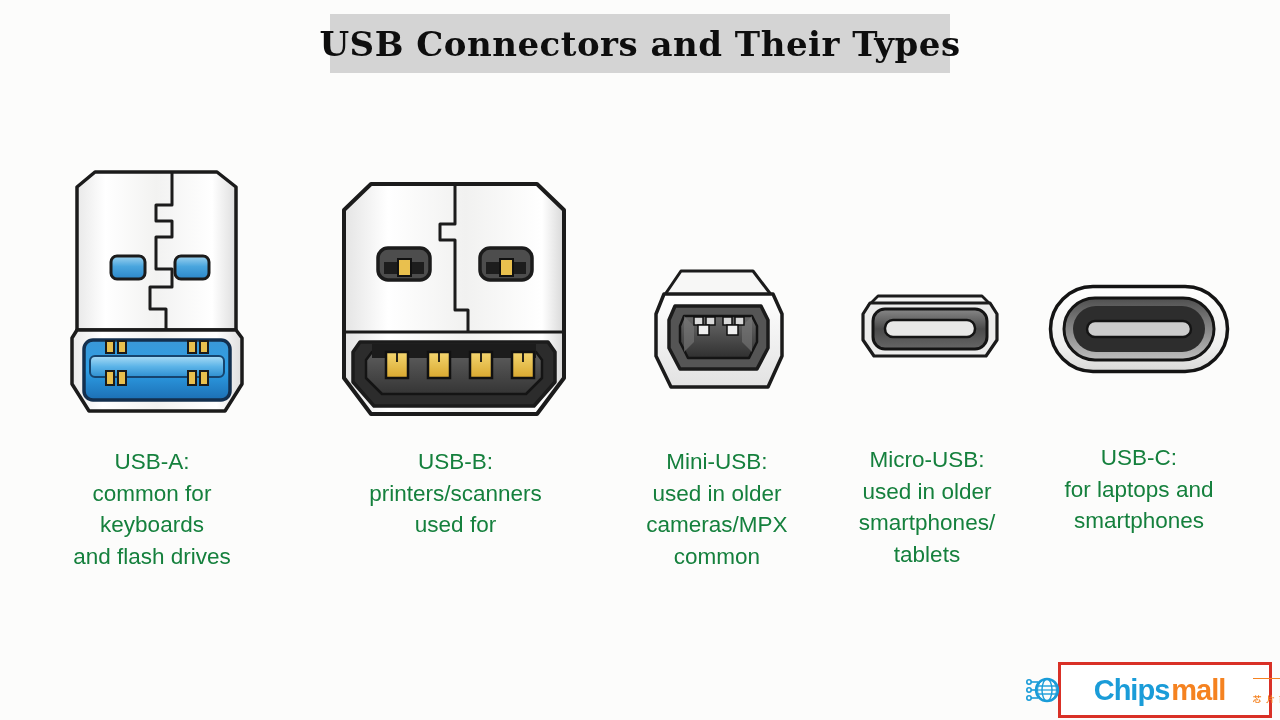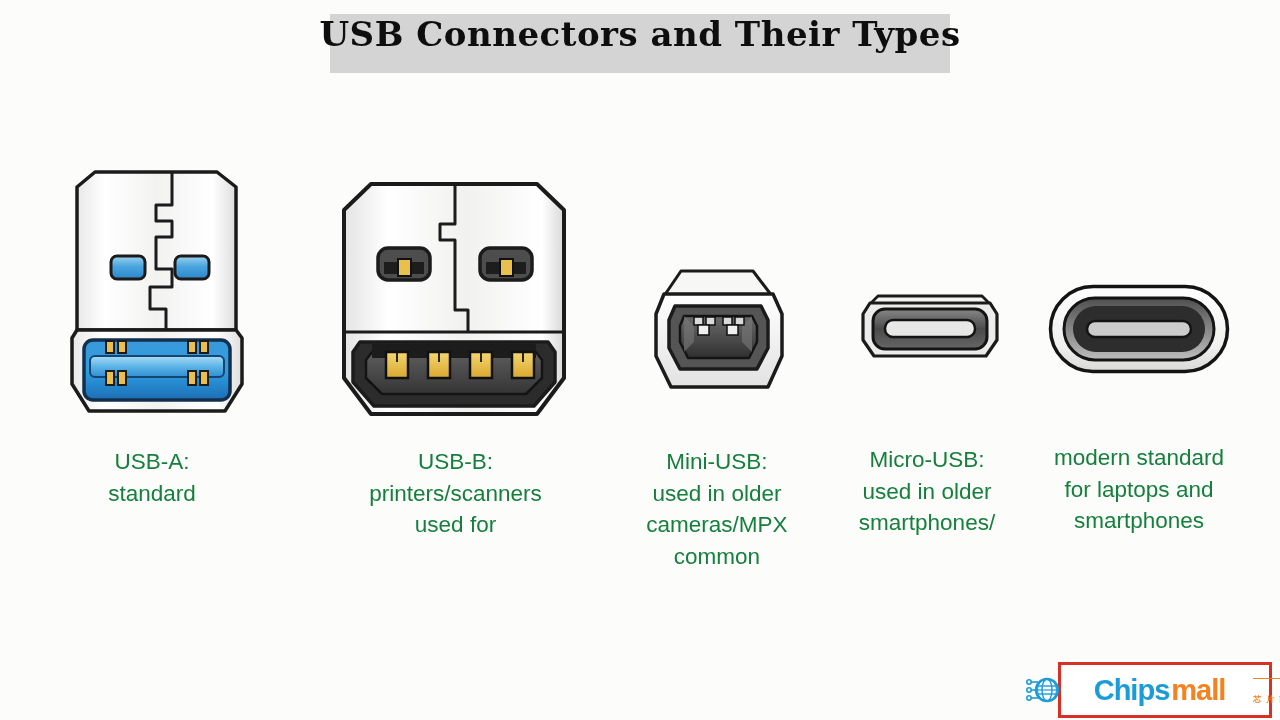--- a/index.html
+++ b/index.html
@@ -8,21 +8,21 @@
     position:relative;
     width:1280px; height:720px;
     background:#fcfcfb;
     font-family:"Liberation Sans", sans-serif;
     overflow:hidden;
   }
   .title-box {
     position:absolute; left:330px; top:14px;
     width:620px; height:59px;
     background:#d4d4d4;
-    display:flex; align-items:flex-start; justify-content:center;
+    display:flex; align-items:center; justify-content:center;
   }
   .title-box h1 {
     font-family:"DejaVu Serif","Liberation Serif",serif;
     font-weight:700; font-size:34px; color:#0e0e0e;
     letter-spacing:0.5px; white-space:nowrap;
   }
   .connector { position:absolute; }
   .caption {
     position:absolute;
     text-align:center;
@@ -244,44 +244,47 @@
     <rect x="16" y="14" width="150" height="62" rx="31" fill="url(#ringC)" stroke="#141414" stroke-width="3"></rect>
 
     <rect x="25" y="22" width="132" height="46" rx="23" fill="#2d2d2d"></rect>
 
     <rect x="39" y="37" width="104" height="16" rx="8" fill="#cccccc" stroke="#141414" stroke-width="2.5"></rect>
   </svg>
 </div>
 
 <div class="caption" style="left:28px; top:446px; width:248px;">
   <div>USB-A:</div>
-  <div>standard</div>
+  <div>common for</div>
+  <div>keyboards</div>
+  <div>and flash drives</div>
 </div>
 
 <div class="caption" style="left:328px; top:446px; width:255px;">
   <div>USB-B:</div>
   <div>printers/scanners</div>
   <div>used for</div>
 </div>
 
 <div class="caption" style="left:617px; top:446px; width:200px;">
   <div>Mini-USB:</div>
   <div>used in older</div>
   <div>cameras/MPX</div>
   <div>common</div>
 </div>
 
 <div class="caption" style="left:827px; top:444px; width:200px;">
   <div>Micro-USB:</div>
   <div>used in older</div>
   <div>smartphones/</div>
+  <div>tablets</div>
 </div>
 
 <div class="caption" style="left:1022px; top:442px; width:234px;">
-  <div>modern standard</div>
+  <div>USB-C:</div>
   <div>for laptops and</div>
   <div>smartphones</div>
 </div>
 
 <div class="logo">
   <span style="display:inline-flex;">
     <svg width="36" height="36" viewBox="0 0 36 36">
 
       <g stroke="#1a9cd8" stroke-width="1.6" fill="none">
         <circle cx="4" cy="10" r="2.2"></circle>

